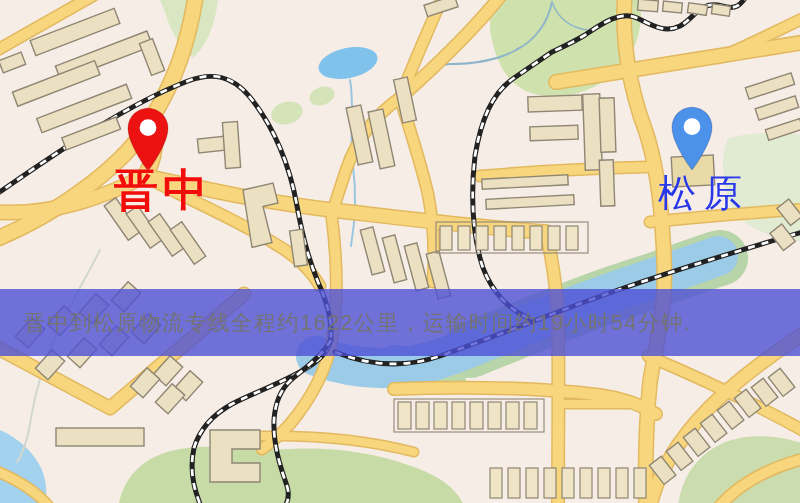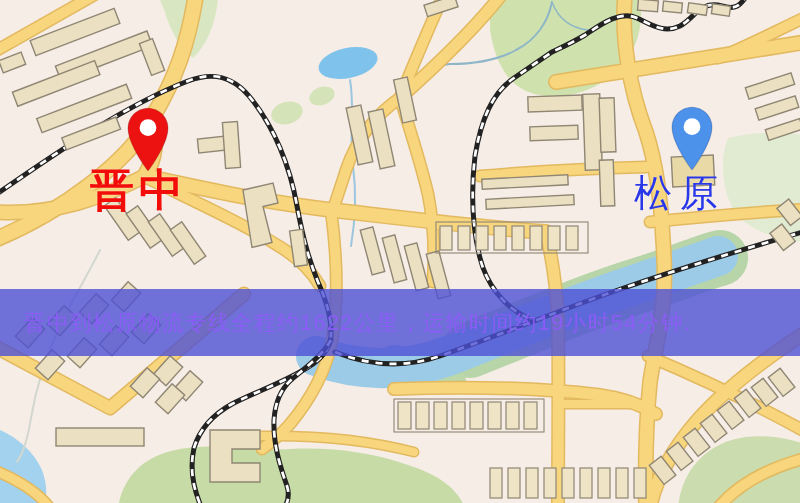--- a/index.html
+++ b/index.html
@@ -10,21 +10,21 @@
   .rf{fill:none;stroke:#f7d67e;stroke-linecap:round;stroke-linejoin:round;}
   
   .rwb{fill:none;stroke:#222;stroke-width:5;stroke-linecap:round;}
   .rww{fill:none;stroke:#fff;stroke-width:2.7;stroke-dasharray:7 7;}
   
   .bld{fill:#ece0c2;stroke:#8f8674;stroke-width:1.4;}
   .bldrow{fill:#efe4c6;stroke:#8f8674;stroke-width:1.2;}
   .frame{fill:none;stroke:#8f8674;stroke-width:1.1;}
   .stream{fill:none;stroke:#8fb6c8;stroke-width:2;stroke-linecap:round;}
   .city-label{position:absolute;font-weight:bold;line-height:1;white-space:nowrap;
-    text-shadow:0 0 2px rgba(255,255,255,.4);}
+    text-shadow:0 0 2px rgba(255,255,255,.4);margin-left:24px;}
   .label-origin{left:90px;top:168px;font-size:44px;letter-spacing:5px;}
   .label-dest{left:634px;top:174px;font-size:38px;letter-spacing:8px;font-weight:500;}
   .pin{position:absolute;}
   .banner{position:absolute;left:0;top:289px;width:800px;height:67px;
     display:flex;align-items:center;}
   .banner-text{padding-left:24px;font-size:21.5px;letter-spacing:1.5px;white-space:nowrap;}
 </style>
 </head>
 <body>
 
@@ -282,16 +282,16 @@
   </svg>
   <div class="city-label label-origin" style="color: rgb(242, 13, 10);">晋中</div>
 
   <svg class="pin" style="left:670px;top:106px" width="44" height="64" viewBox="0 0 32 48">
     <path d="M16 48 C16 48 1 28.5 1 16 C1 7.7 7.7 1 16 1 C24.3 1 31 7.7 31 16 C31 28.5 16 48 16 48 Z" stroke="rgba(0,40,120,0.25)" stroke-width="0.8" fill="#4d92ea"></path>
     <circle cx="16" cy="15.5" r="6.3" fill="#ffffff"></circle>
   </svg>
   <div class="city-label label-dest" style="color: rgb(40, 55, 232);">松原</div>
 
   <div class="banner" style="background: rgba(77, 80, 213, 0.8);">
-    <span class="banner-text" style="color: #8b5cf6;">晋中到松原物流专线全程约1622公里，运输时间约19小时54分钟.</span>
+    <span class="banner-text" style="color: #737373;">晋中到松原物流专线全程约1622公里，运输时间约19小时54分钟.</span>
   </div>
 
 </div>
 
 </body></html>

